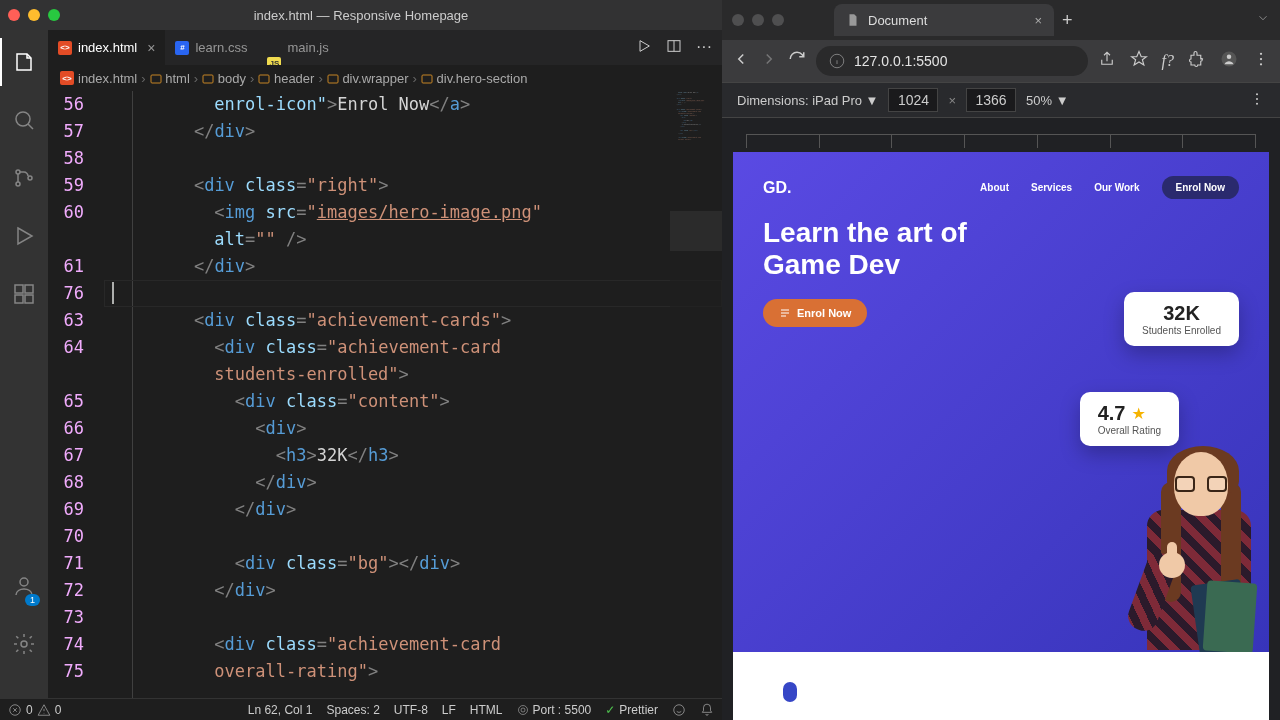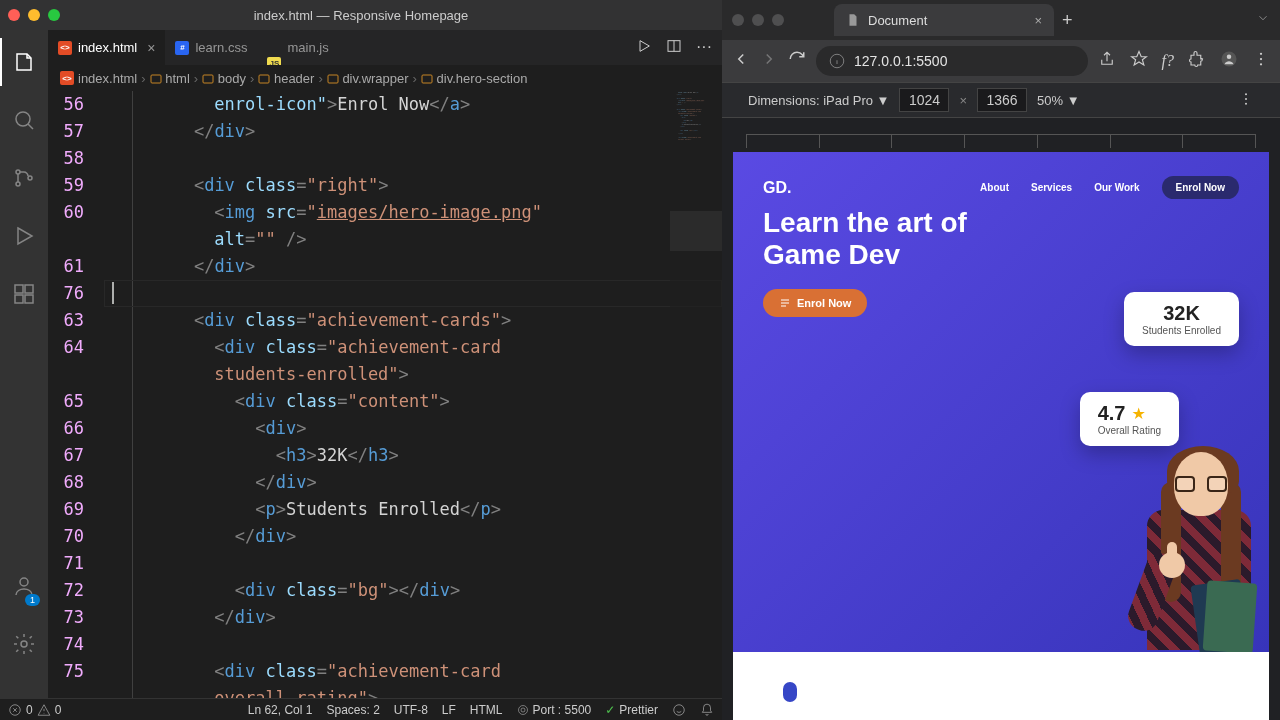--- a/index.html
+++ b/index.html
@@ -73,36 +73,36 @@
 .br-tab { margin-left: 50px; background: #3b3b3d; height: 32px; border-radius: 8px 8px 0 0; display: flex; align-items: center; padding: 0 12px; gap: 8px; font-size: 13px; color: #ddd; width: 220px; }
 .br-tab-close { margin-left: auto; color: #aaa; }
 .br-newtab { margin-left: 8px; color: #ccc; font-size: 18px; }
 .br-chev { margin-left: auto; color: #ccc; }
 
 .br-toolbar { height: 42px; background: #3b3b3d; display: flex; align-items: center; padding: 0 10px; gap: 10px; }
 .br-toolbar svg { width: 18px; height: 18px; color: #ccc; }
 .br-addr { flex: 1; background: #2a2a2b; height: 30px; border-radius: 15px; display: flex; align-items: center; padding: 0 12px; gap: 8px; color: #e4e4e4; font-size: 14px; }
 .br-icons { display: flex; gap: 14px; align-items: center; }
 
-.devtools-bar { height: 36px; background: #292a2d; border-top: 1px solid #444; border-bottom: 1px solid #444; display: flex; align-items: center; padding: 0 26px; gap: 10px; color: #ccc; font-size: 13px; }
+.devtools-bar { height: 36px; background: #292a2d; border-top: 1px solid #444; border-bottom: 1px solid #444; display: flex; align-items: center; padding: 0 15px; gap: 10px; color: #ccc; font-size: 13px; }
 .dim-input { background: #1a1a1c; border: 1px solid #444; color: #ccc; width: 50px; height: 24px; text-align: center; font-size: 14px; }
 .dim-x { color: #888; }
 .dt-menu { margin-left: auto; }
 
 .preview-wrap { flex: 1; background: #202124; display: flex; flex-direction: column; align-items: center; padding-top: 16px; overflow: hidden; }
 .ruler { width: 510px; height: 14px; display: flex; }
 .ruler-seg { flex: 1; border-left: 1px solid #555; border-top: 1px solid #555; height: 14px; }
 .ruler-seg:last-child { border-right: 1px solid #555; }
 .preview { width: 536px; height: 680px; background: #fff; position: relative; overflow: hidden; margin-top: 4px; }
 
 .hero { background: linear-gradient(135deg, #5a4ae3 0%, #3734ba 100%); height: 500px; padding: 24px 30px; position: relative; color: #fff; }
 .navbar { display: flex; align-items: center; gap: 22px; font-size: 10px; font-weight: 700; }
 .logo { font-size: 16px; font-weight: 800; margin-right: auto; }
 .nav-btn { background: #2a2a6e; border-radius: 14px; padding: 6px 14px; }
-.hero h1 { font-size: 28px; font-weight: 800; margin-top: 8px; line-height: 1.15; }
+.hero h1 { font-size: 28px; font-weight: 800; margin-top: 18px; line-height: 1.15; }
 .hero-desc { font-size: 10px; margin-top: 14px; line-height: 1.8; max-width: 250px; opacity: 0.95; }
 .cta { margin-top: 18px; background: #d97034; display: inline-flex; align-items: center; gap: 6px; padding: 8px 16px; border-radius: 18px; font-size: 11px; font-weight: 700; }
 
 .card { position: absolute; background: #fff; border-radius: 10px; color: #222; padding: 10px 18px; text-align: center; box-shadow: 0 8px 20px rgba(0,0,0,0.25); }
 .card h3 { font-size: 20px; font-weight: 800; }
 .card p { font-size: 10px; color: #555; }
 .card.students { right: 30px; top: 140px; }
 .card.rating { right: 90px; top: 240px; display: flex; flex-direction: column; }
 .card.rating .row { display: flex; align-items: center; gap: 6px; }
 .star { color: #f5b301; font-size: 16px; }
@@ -284,21 +284,20 @@
             <div class="line wrap">          <span class="t-attr">alt</span><span class="t-tag">=</span><span class="t-str">""</span> <span class="t-tag">/&gt;</span></div>
             <div class="line">        <span class="t-tag">&lt;/</span><span class="t-el">div</span><span class="t-tag">&gt;</span></div>
             <div class="line"></div>
             <div class="line">        <span class="t-tag">&lt;</span><span class="t-el">div</span> <span class="t-attr">class</span><span class="t-tag">=</span><span class="t-str">"achievement-cards"</span><span class="t-tag">&gt;</span></div>
             <div class="line">          <span class="t-tag">&lt;</span><span class="t-el">div</span> <span class="t-attr">class</span><span class="t-tag">=</span><span class="t-str">"achievement-card </span></div>
             <div class="line wrap">          <span class="t-str">students-enrolled"</span><span class="t-tag">&gt;</span></div>
             <div class="line">            <span class="t-tag">&lt;</span><span class="t-el">div</span> <span class="t-attr">class</span><span class="t-tag">=</span><span class="t-str">"content"</span><span class="t-tag">&gt;</span></div>
             <div class="line">              <span class="t-tag">&lt;</span><span class="t-el">div</span><span class="t-tag">&gt;</span></div>
             <div class="line">                <span class="t-tag">&lt;</span><span class="t-el">h3</span><span class="t-tag">&gt;</span><span class="t-text">32K</span><span class="t-tag">&lt;/</span><span class="t-el">h3</span><span class="t-tag">&gt;</span></div>
             <div class="line">              <span class="t-tag">&lt;/</span><span class="t-el">div</span><span class="t-tag">&gt;</span></div>
-            <div class="line">              <span class="t-tag">&lt;</span><span class="t-el">p</span><span class="t-tag">&gt;</span><span class="t-text">Students Enrolled</span><span class="t-tag">&lt;/</span><span class="t-el">p</span><span class="t-tag">&gt;</span></div>
             <div class="line">            <span class="t-tag">&lt;/</span><span class="t-el">div</span><span class="t-tag">&gt;</span></div>
             <div class="line"></div>
             <div class="line">            <span class="t-tag">&lt;</span><span class="t-el">div</span> <span class="t-attr">class</span><span class="t-tag">=</span><span class="t-str">"bg"</span><span class="t-tag">&gt;&lt;/</span><span class="t-el">div</span><span class="t-tag">&gt;</span></div>
             <div class="line">          <span class="t-tag">&lt;/</span><span class="t-el">div</span><span class="t-tag">&gt;</span></div>
             <div class="line"></div>
             <div class="line">          <span class="t-tag">&lt;</span><span class="t-el">div</span> <span class="t-attr">class</span><span class="t-tag">=</span><span class="t-str">"achievement-card </span></div>
             <div class="line wrap">          <span class="t-str">overall-rating"</span><span class="t-tag">&gt;</span></div>
           </div>
         <div class="minimap">
           <div class="minimap-content" id="minimap">

